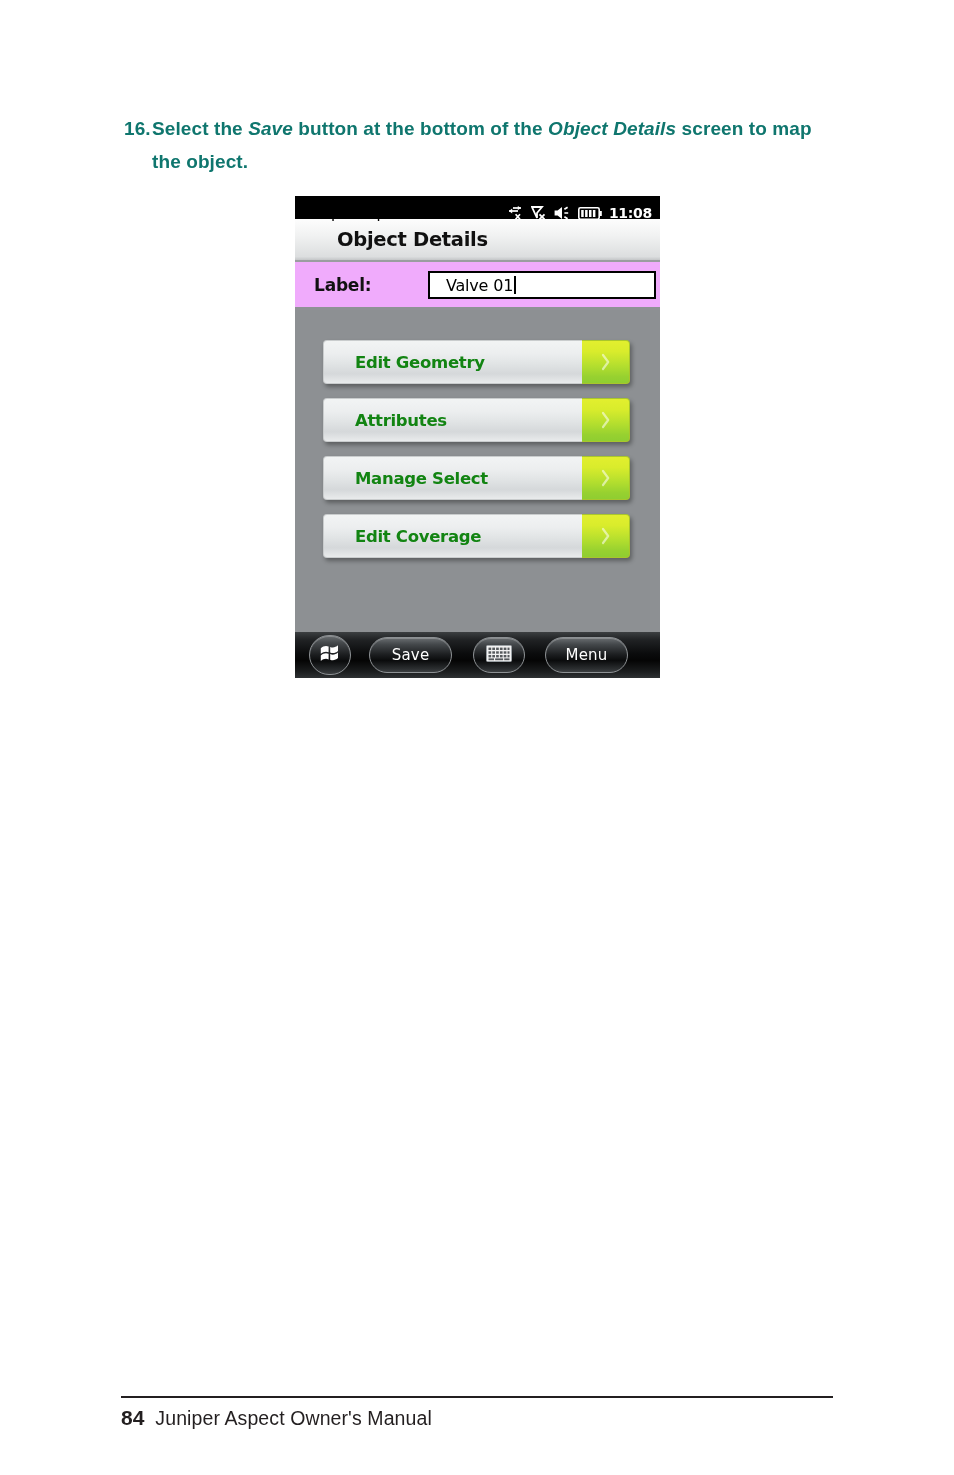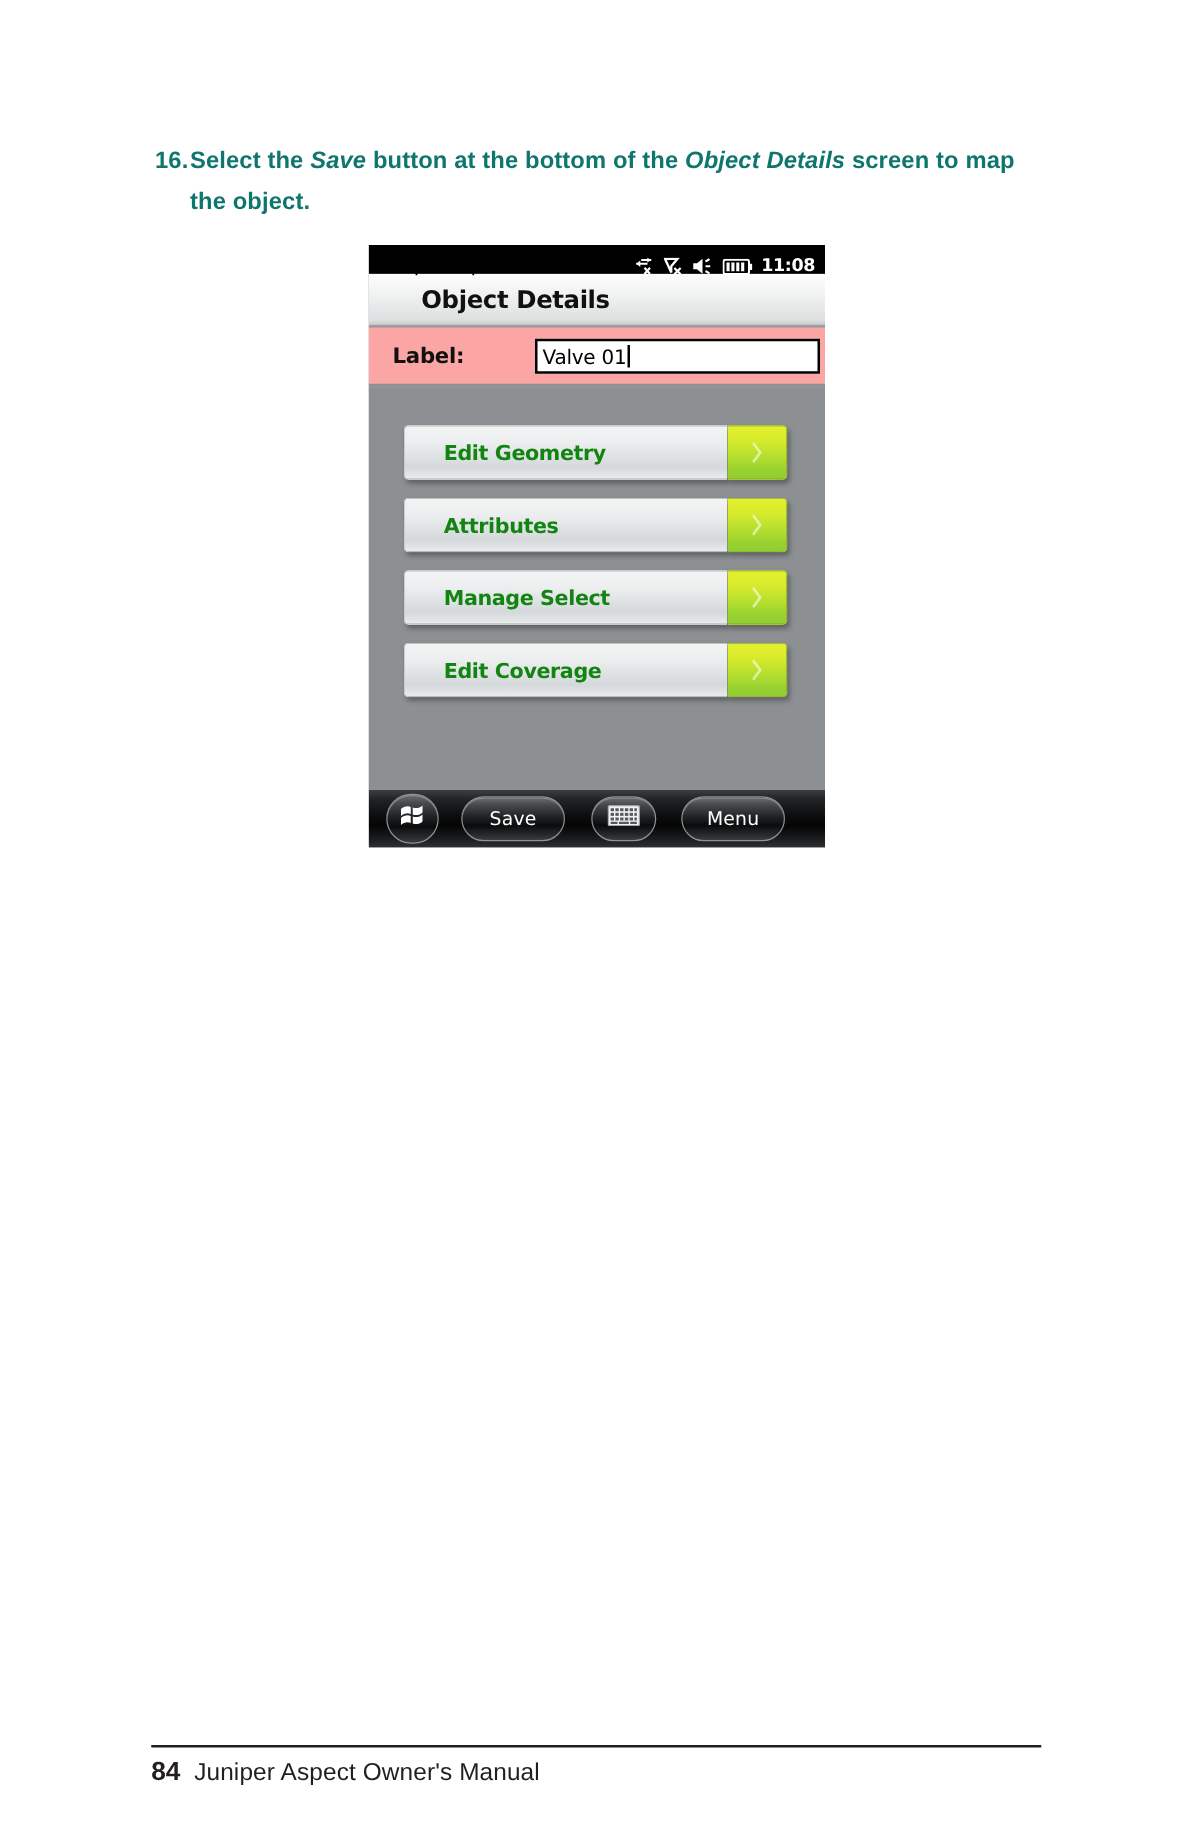--- a/index.html
+++ b/index.html
@@ -97,21 +97,21 @@
     font-family: "DejaVu Sans", sans-serif;
     font-size: 19.5px;
     font-weight: bold;
     color: #111111;
     letter-spacing: -0.3px;
   }
 
   
   .labelrow {
     height: 48px;
-    background: #fca5a5;
+    background: #f0abfc;
     border-bottom: 3px solid #8f9295;
     display: flex;
     align-items: center;
     box-sizing: border-box;
     position: relative;
   }
   .labelrow .lbl {
     margin-left: 19px;
     font-family: "DejaVu Sans", sans-serif;
     font-size: 17px;
@@ -123,21 +123,21 @@
     position: absolute;
     left: 133px;
     top: 9px;
     width: 228px;
     height: 28px;
     background: #ffffff;
     border: 2px solid #000000;
     box-sizing: border-box;
     display: flex;
     align-items: center;
-    padding-left: 4px;
+    padding-left: 16px;
   }
   .field .fval {
     font-family: "DejaVu Sans", sans-serif;
     font-size: 16px;
     color: #000000;
     letter-spacing: -0.2px;
   }
   .field .caret {
     display: inline-block;
     width: 1.5px;

